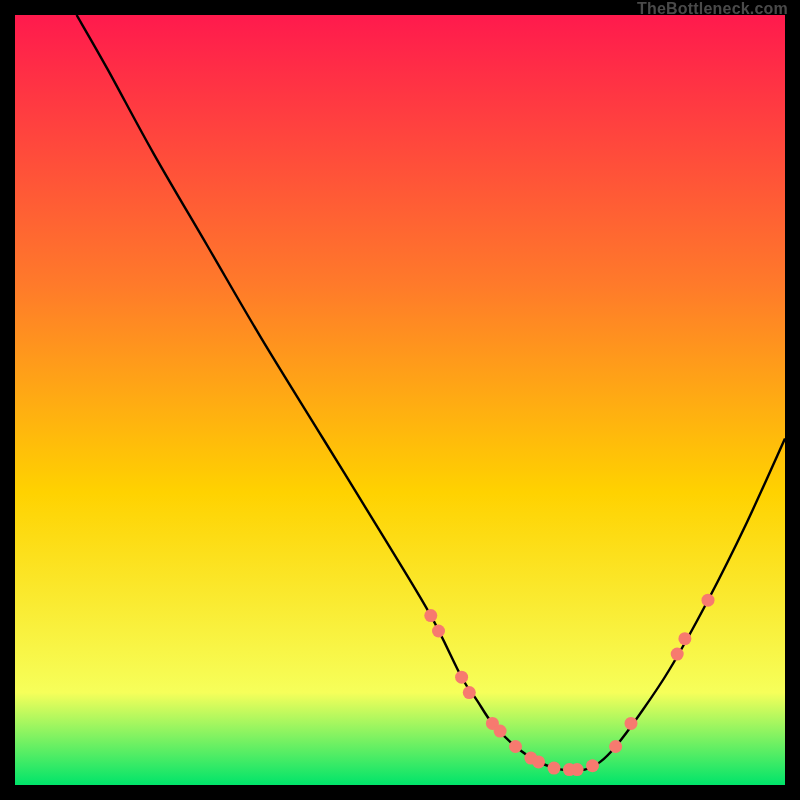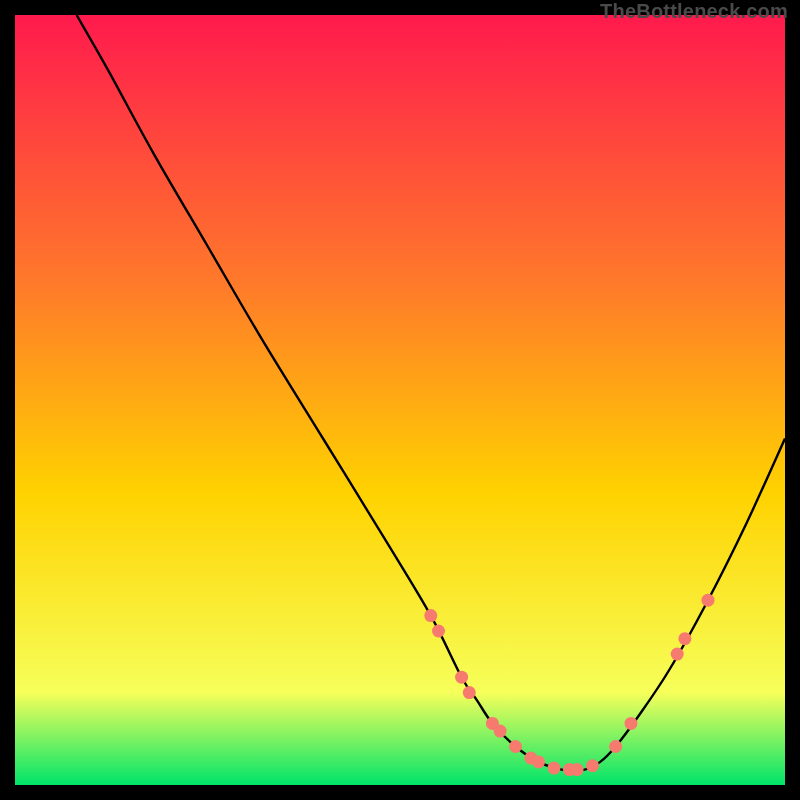--- a/index.html
+++ b/index.html
@@ -24,21 +24,21 @@
     top: 0;
     width: 770px;
     height: 770px;
   }
   .attrib {
     position: absolute;
     top: 0;
     right: 12px;
     color: #4a4a4a;
     font-family: Arial, Helvetica, sans-serif;
-    font-size: 20px;
+    font-size: 16px;
     font-weight: bold;
     letter-spacing: 0.2px;
   }
   svg { display: block; }
 </style>
 </head>
 <body>
 
 <div class="frame">
   <svg class="plot-area" viewBox="0 0 770 770" preserveAspectRatio="none">

